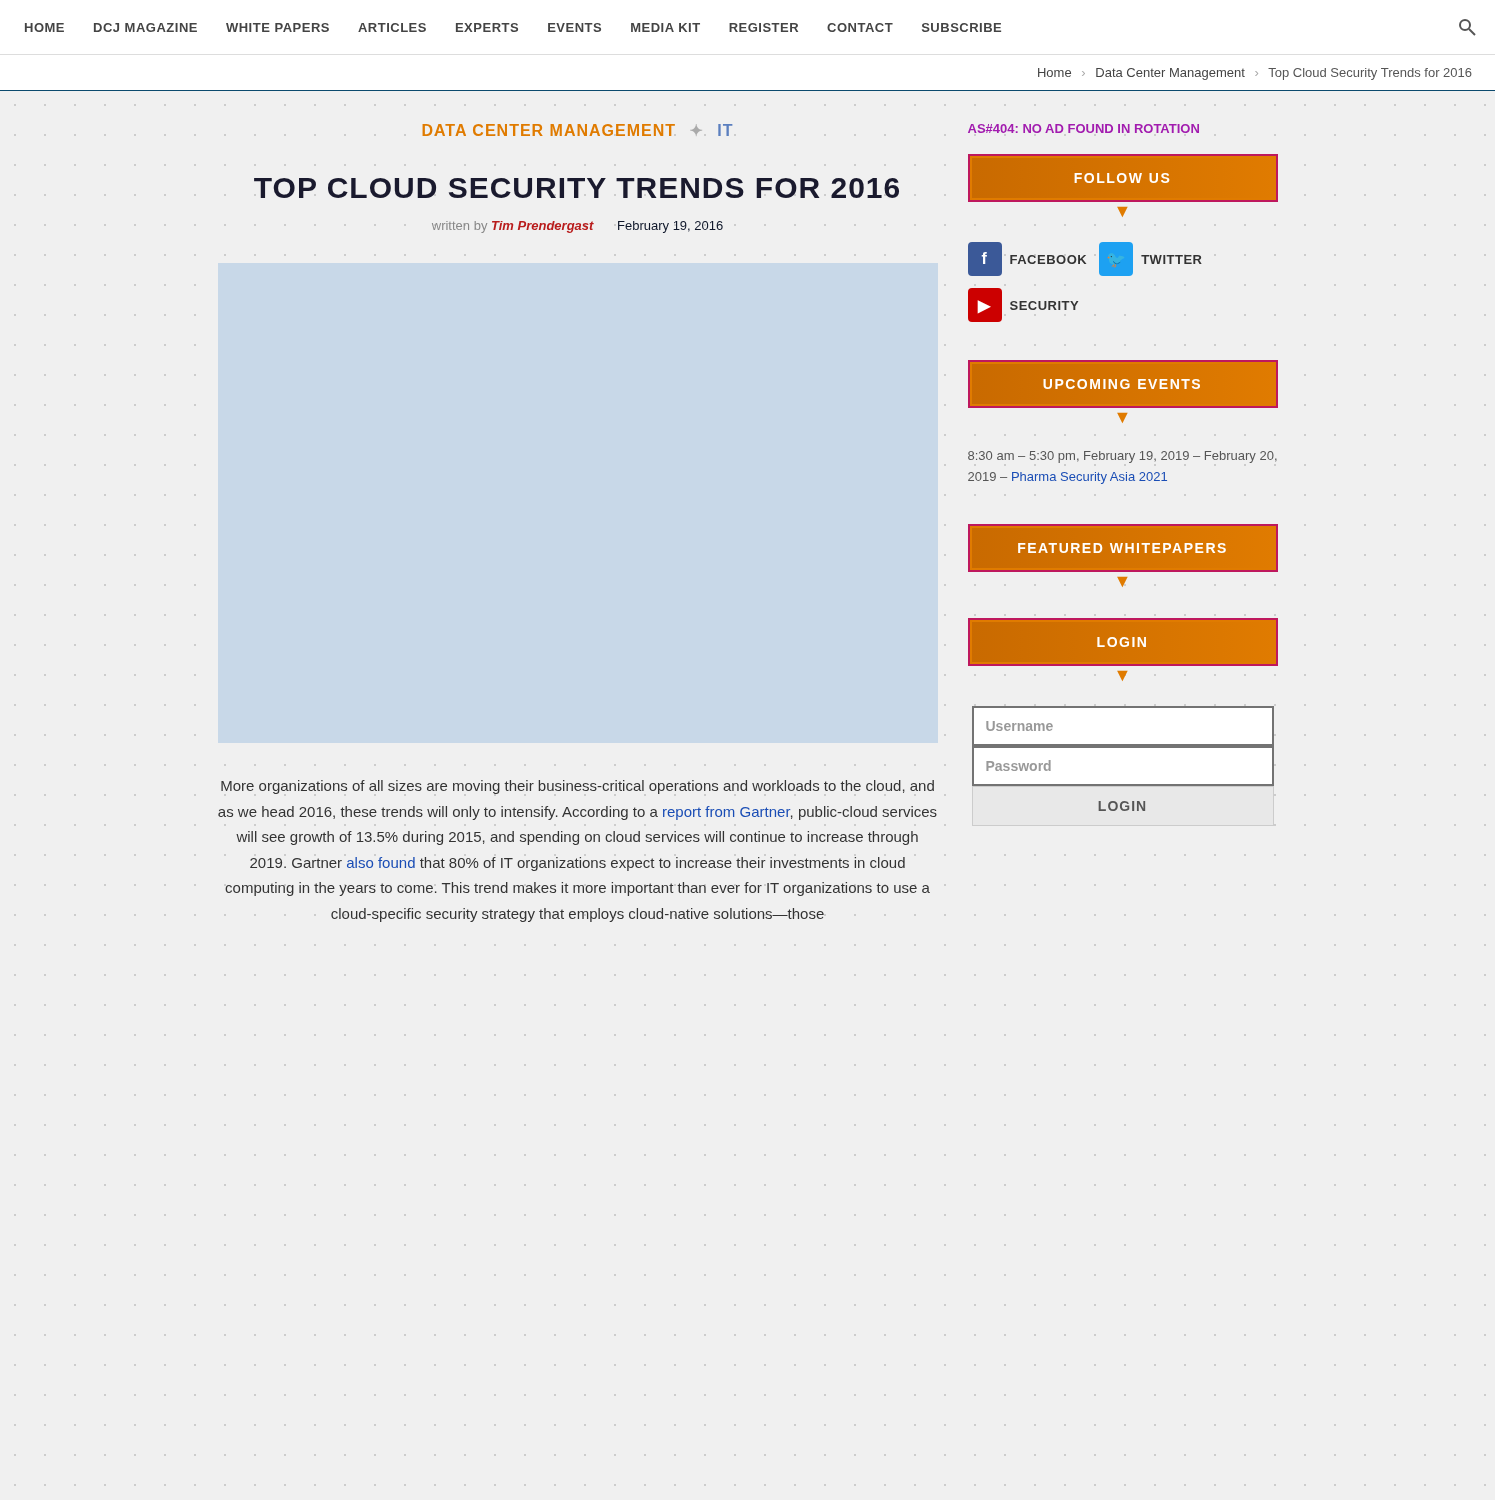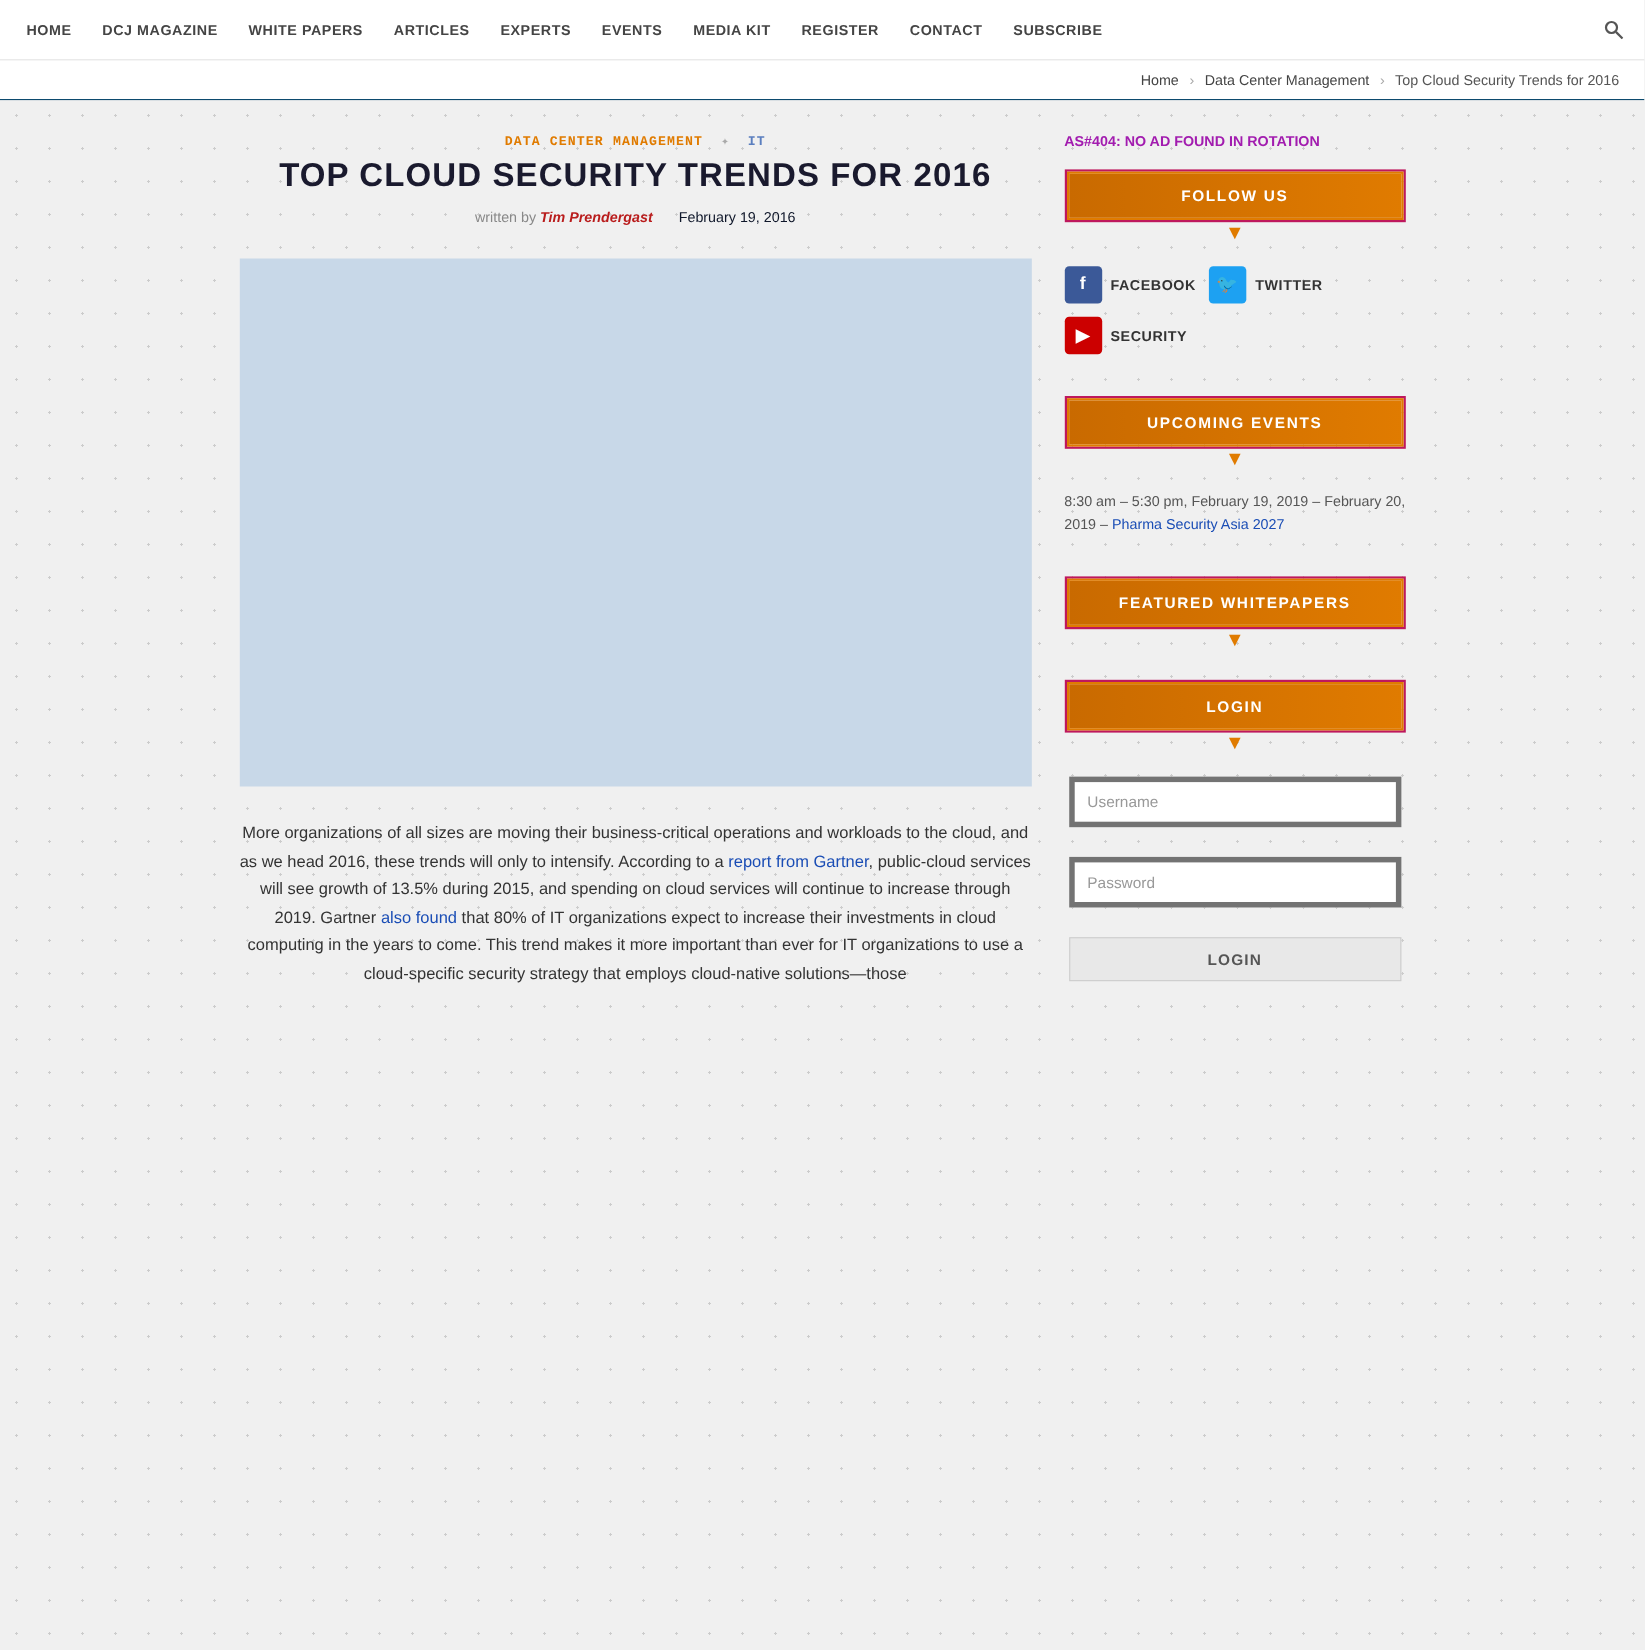--- a/index.html
+++ b/index.html
@@ -75,25 +75,24 @@
     }
 
     
     .article-area {
       flex: 1;
       max-width: 720px;
     }
 
     .article-tags {
       text-align: center;
-      margin-bottom: 6px;
-      font-size: 12px;
+      margin-bottom: 30px;
+      font-size: 16px;
       font-weight: 700;
       letter-spacing: 1px;
-      font-family: Liberation Mono, monospace;
     }
     .article-tags a {
       color: #e07b00;
       text-decoration: none;
       text-transform: uppercase;
     }
     .article-tags .sep {
       color: #aaa;
       margin: 0 8px;
     }
@@ -227,25 +226,26 @@
       text-decoration: none;
     }
 
     
     .login-form {
       padding: 10px 4px;
     }
     .login-input {
       width: 100%;
       padding: 10px 12px;
-      border: 5px solid #737373;
+      border: 2px solid #737373;
       font-size: 14px;
-      margin-bottom: 27px;
+      margin-bottom: 0;
       outline: none;
       background: #fff;
+      font-weight: bold;
     }
     .login-input::placeholder { color: #999; }
     .login-btn {
       width: 100%;
       padding: 11px;
       background: #e8e8e8;
       border: 1px solid #ccc;
       font-size: 14px;
       font-weight: 700;
       letter-spacing: 1px;
@@ -340,21 +340,21 @@
         </div>
       </div>
     </div>
 
     <div class="sidebar-widget">
       <div class="widget-border">
         <div class="widget-header">UPCOMING EVENTS</div>
       </div>
       <div class="widget-arrow">▼</div>
       <div class="event-time">
-        <span>8:30 am – 5:30 pm, February 19, 2019 – February 20, 2019 – </span><a>Pharma Security Asia 2027</a>
+        <span>8:30 am – 5:30 pm, February 19, 2019 – February 20, 2019 – </span><a>Pharma Security Asia 2021</a>
       </div>
     </div>
 
     <div class="sidebar-widget">
       <div class="widget-border">
         <div class="widget-header">FEATURED WHITEPAPERS</div>
       </div>
       <div class="widget-arrow">▼</div>
     </div>
 

